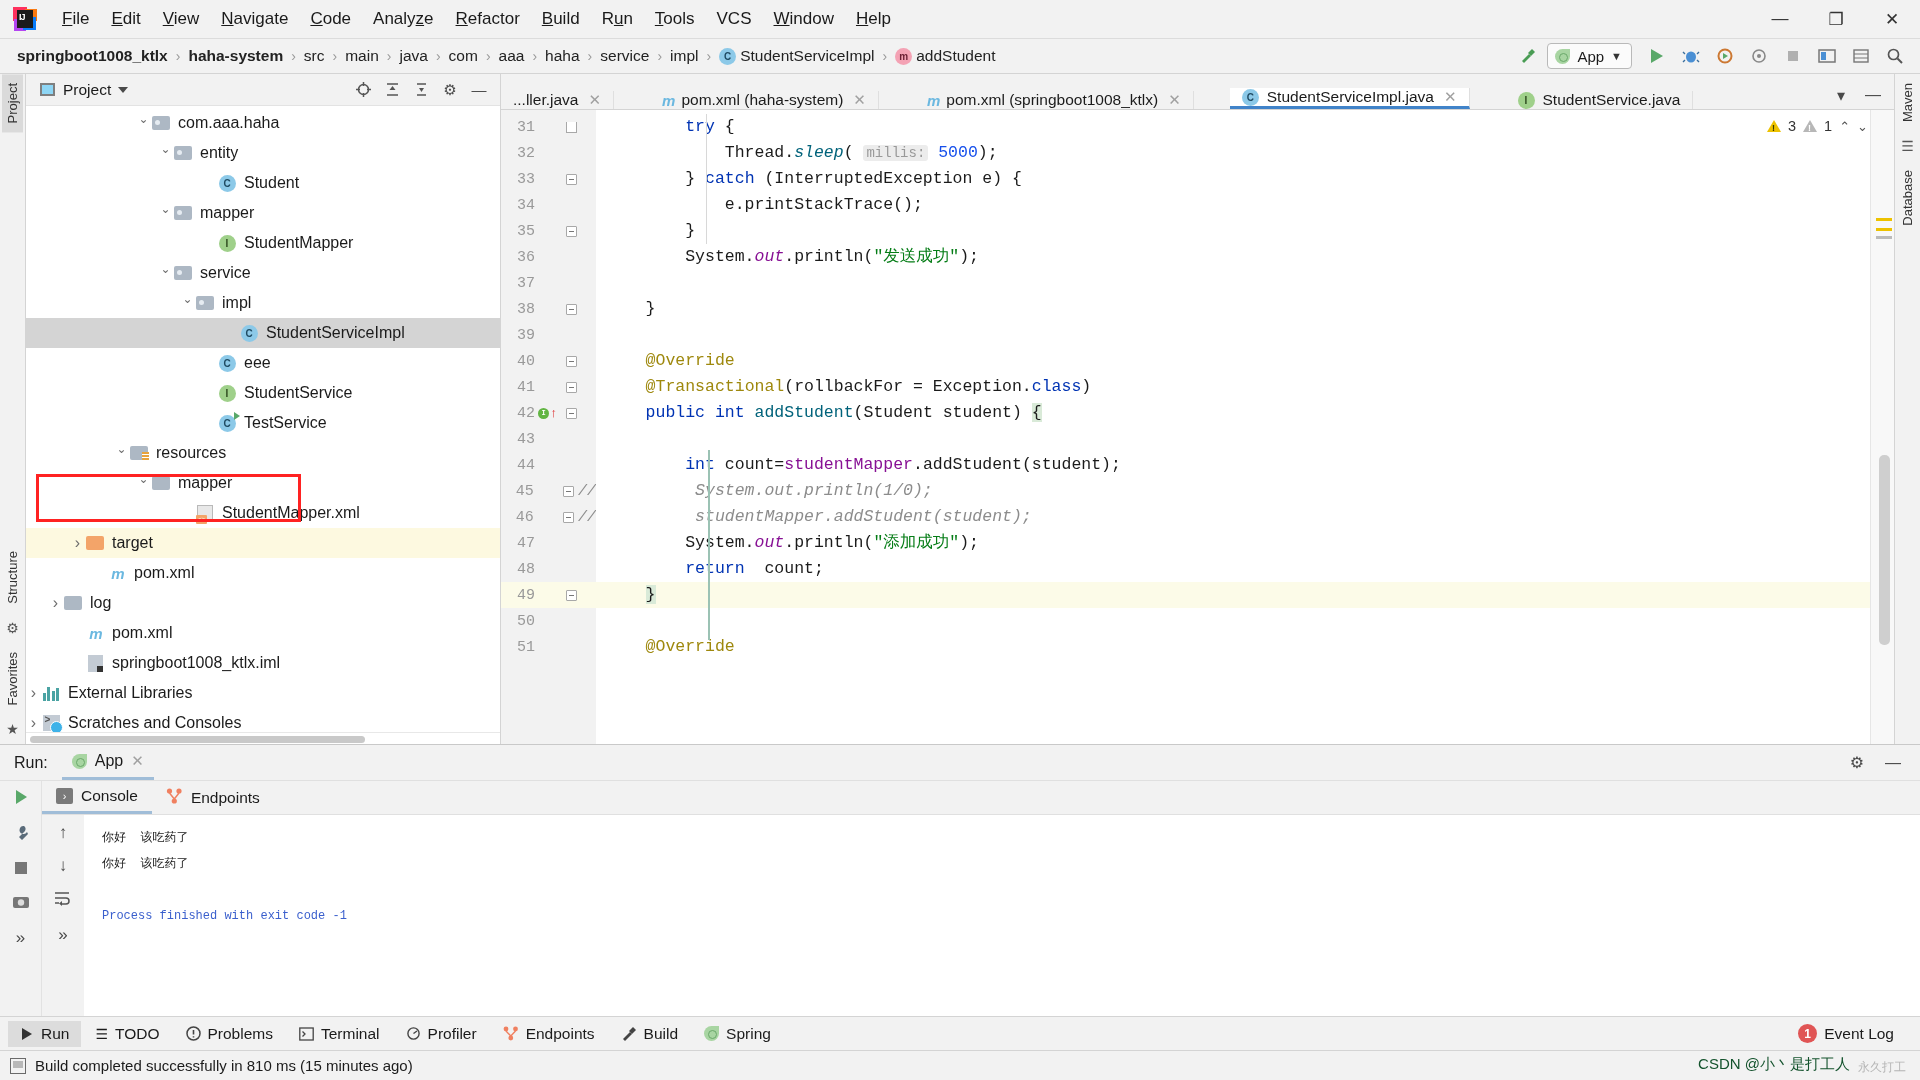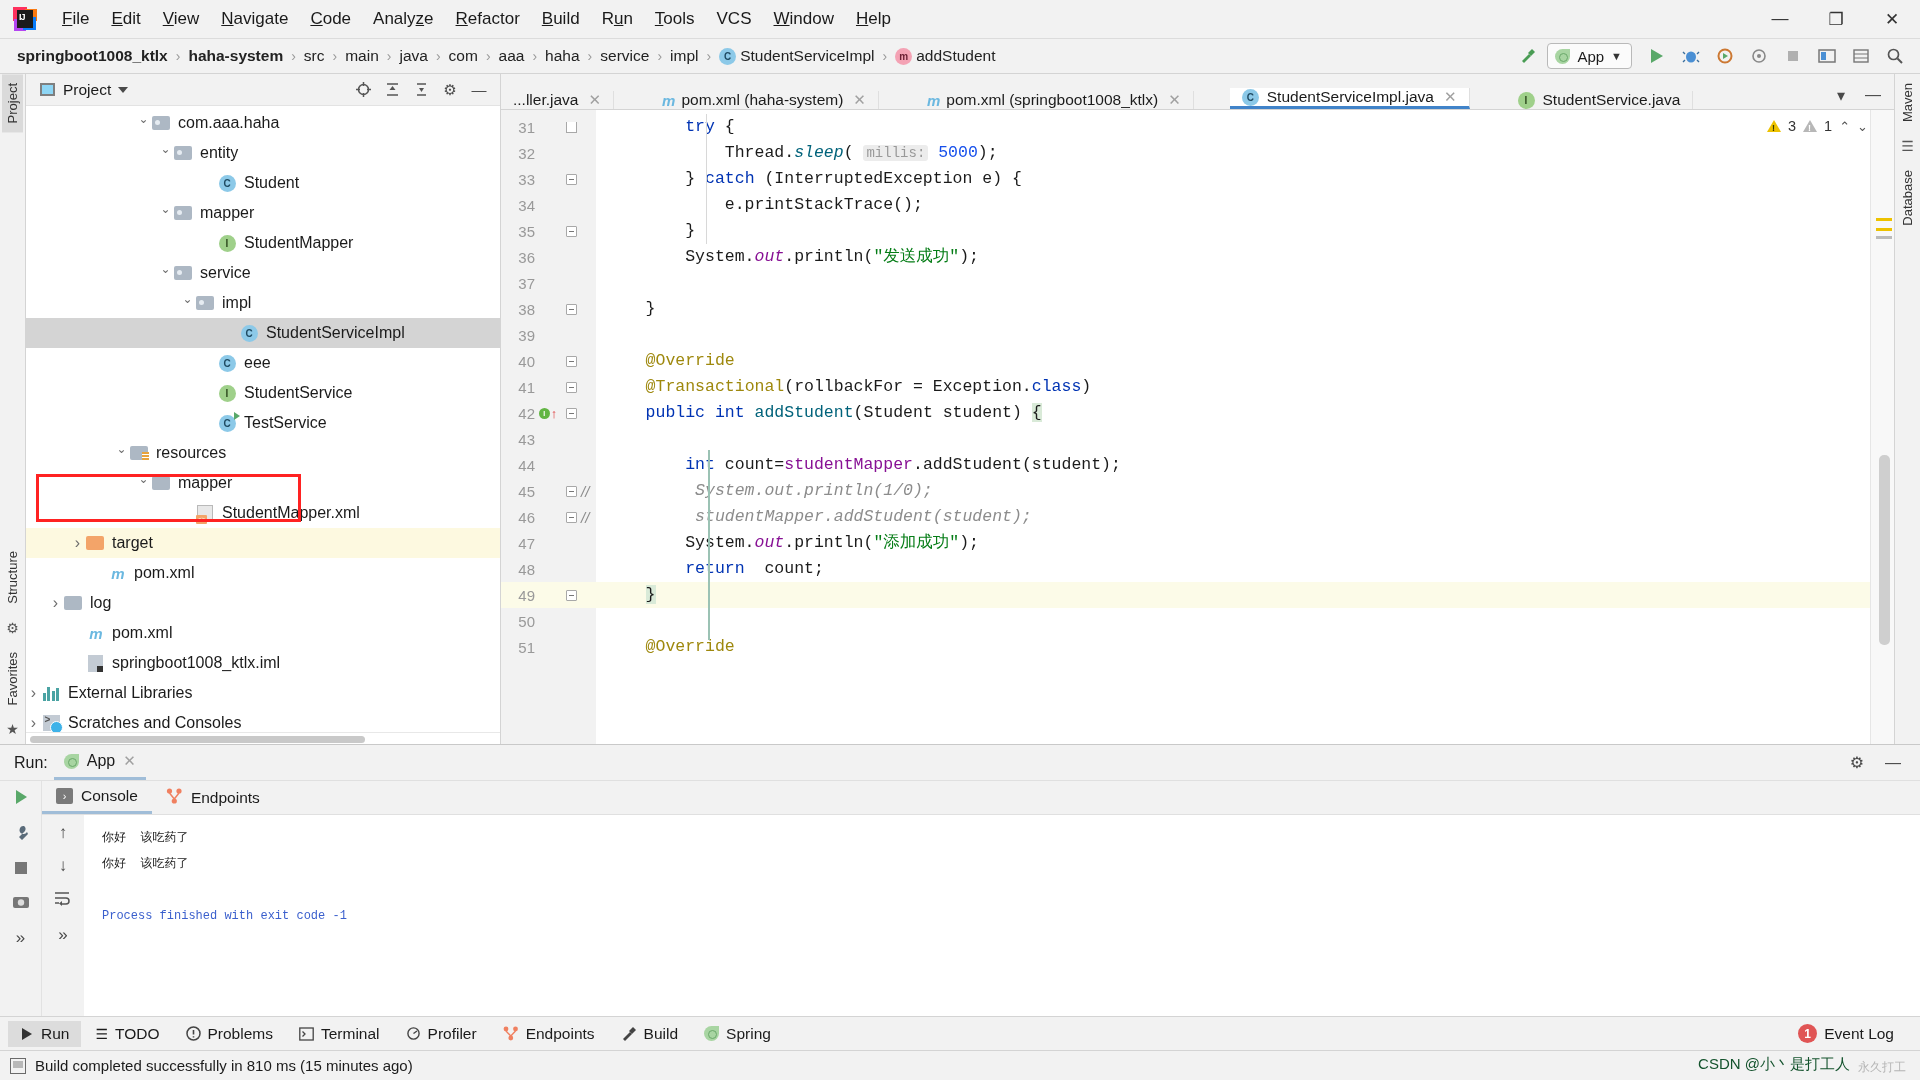--- a/index.html
+++ b/index.html
@@ -193,21 +193,21 @@
   .etab .x { color: #a0a0a0; font-size: 15px; margin-left: 2px; }
   .tabs-right { margin-left:auto; display:flex; align-items:center; padding-right:6px; gap:2px;}
 
   .edit-area { flex: 1; display: flex; min-height: 0; position: relative; background: #fff; }
   .gutter {
     width: 95px; flex: 0 0 95px; background: #f2f2f2;
     border-right: 0px; position: relative; padding-top: 4px;
   }
   .gline {
     height: 26px; display: flex; align-items: center; justify-content: flex-start;
-    font-family: Liberation Sans, sans-serif; font-size: 15px; color: #999;
+    font-family: Liberation Mono, monospace; font-size: 15px; color: #999;
     position: relative;
   }
   .gline .num { width: 34px; text-align: right; }
   .gline .marks { width: 26px; display:flex; align-items:center; justify-content:center; gap:1px; }
   .gline .fold-m { width: 20px; display:flex;align-items:center;justify-content:center; color:#9a9a9a; font-size:12px;}
   .gline.hl { background: #fcfbe8; }
   .fold-box { width:11px;height:11px;border:1px solid #a8a8a8;background:#fff;position:relative;border-radius:1px;}
   .fold-box::after{content:"";position:absolute;left:2px;top:4px;width:5px;height:1px;background:#777;}
   .fold-end { width:11px;height:11px;border:1px solid #a8a8a8;border-top:none;background:#fff;}
   .greendot { width:11px;height:11px;border-radius:50%;background:#62b543;display:flex;align-items:center;justify-content:center;color:#fff;font-size:7px;font-weight:bold;}
@@ -254,21 +254,21 @@
 
   
   .runpanel {
     height: 272px; min-height: 272px; display: flex; flex-direction: column;
     border-top: 1px solid #c9c9c9; background: #fff;
   }
   .run-head {
     height: 36px; min-height:36px; display: flex; align-items: center;
     background: #f2f2f2; padding-left: 14px; border-bottom: 1px solid #e0e0e0;
   }
-  .run-head .lab { font-size: 16px; color: #1b1b1b; margin-right: 6px;}
+  .run-head .lab { font-size: 16px; color: #1b1b1b; margin-right: 14px;}
   .run-tab {
     display:flex; align-items:center; gap:8px; font-size:16px; color:#1b1b1b;
     padding: 0 10px; height: 100%; border-bottom: 3px solid #a0bdd8;
   }
   .run-head-right { margin-left:auto; display:flex; align-items:center; gap:6px; padding-right:12px;}
   .run-body { flex: 1; display: flex; min-height: 0; }
   .run-toolbar {
     width: 42px; flex: 0 0 42px; background: #f2f2f2; display: flex; flex-direction: column;
     align-items: center; padding-top: 7px; gap: 13px; border-right:1px solid #e2e2e2;
   }

